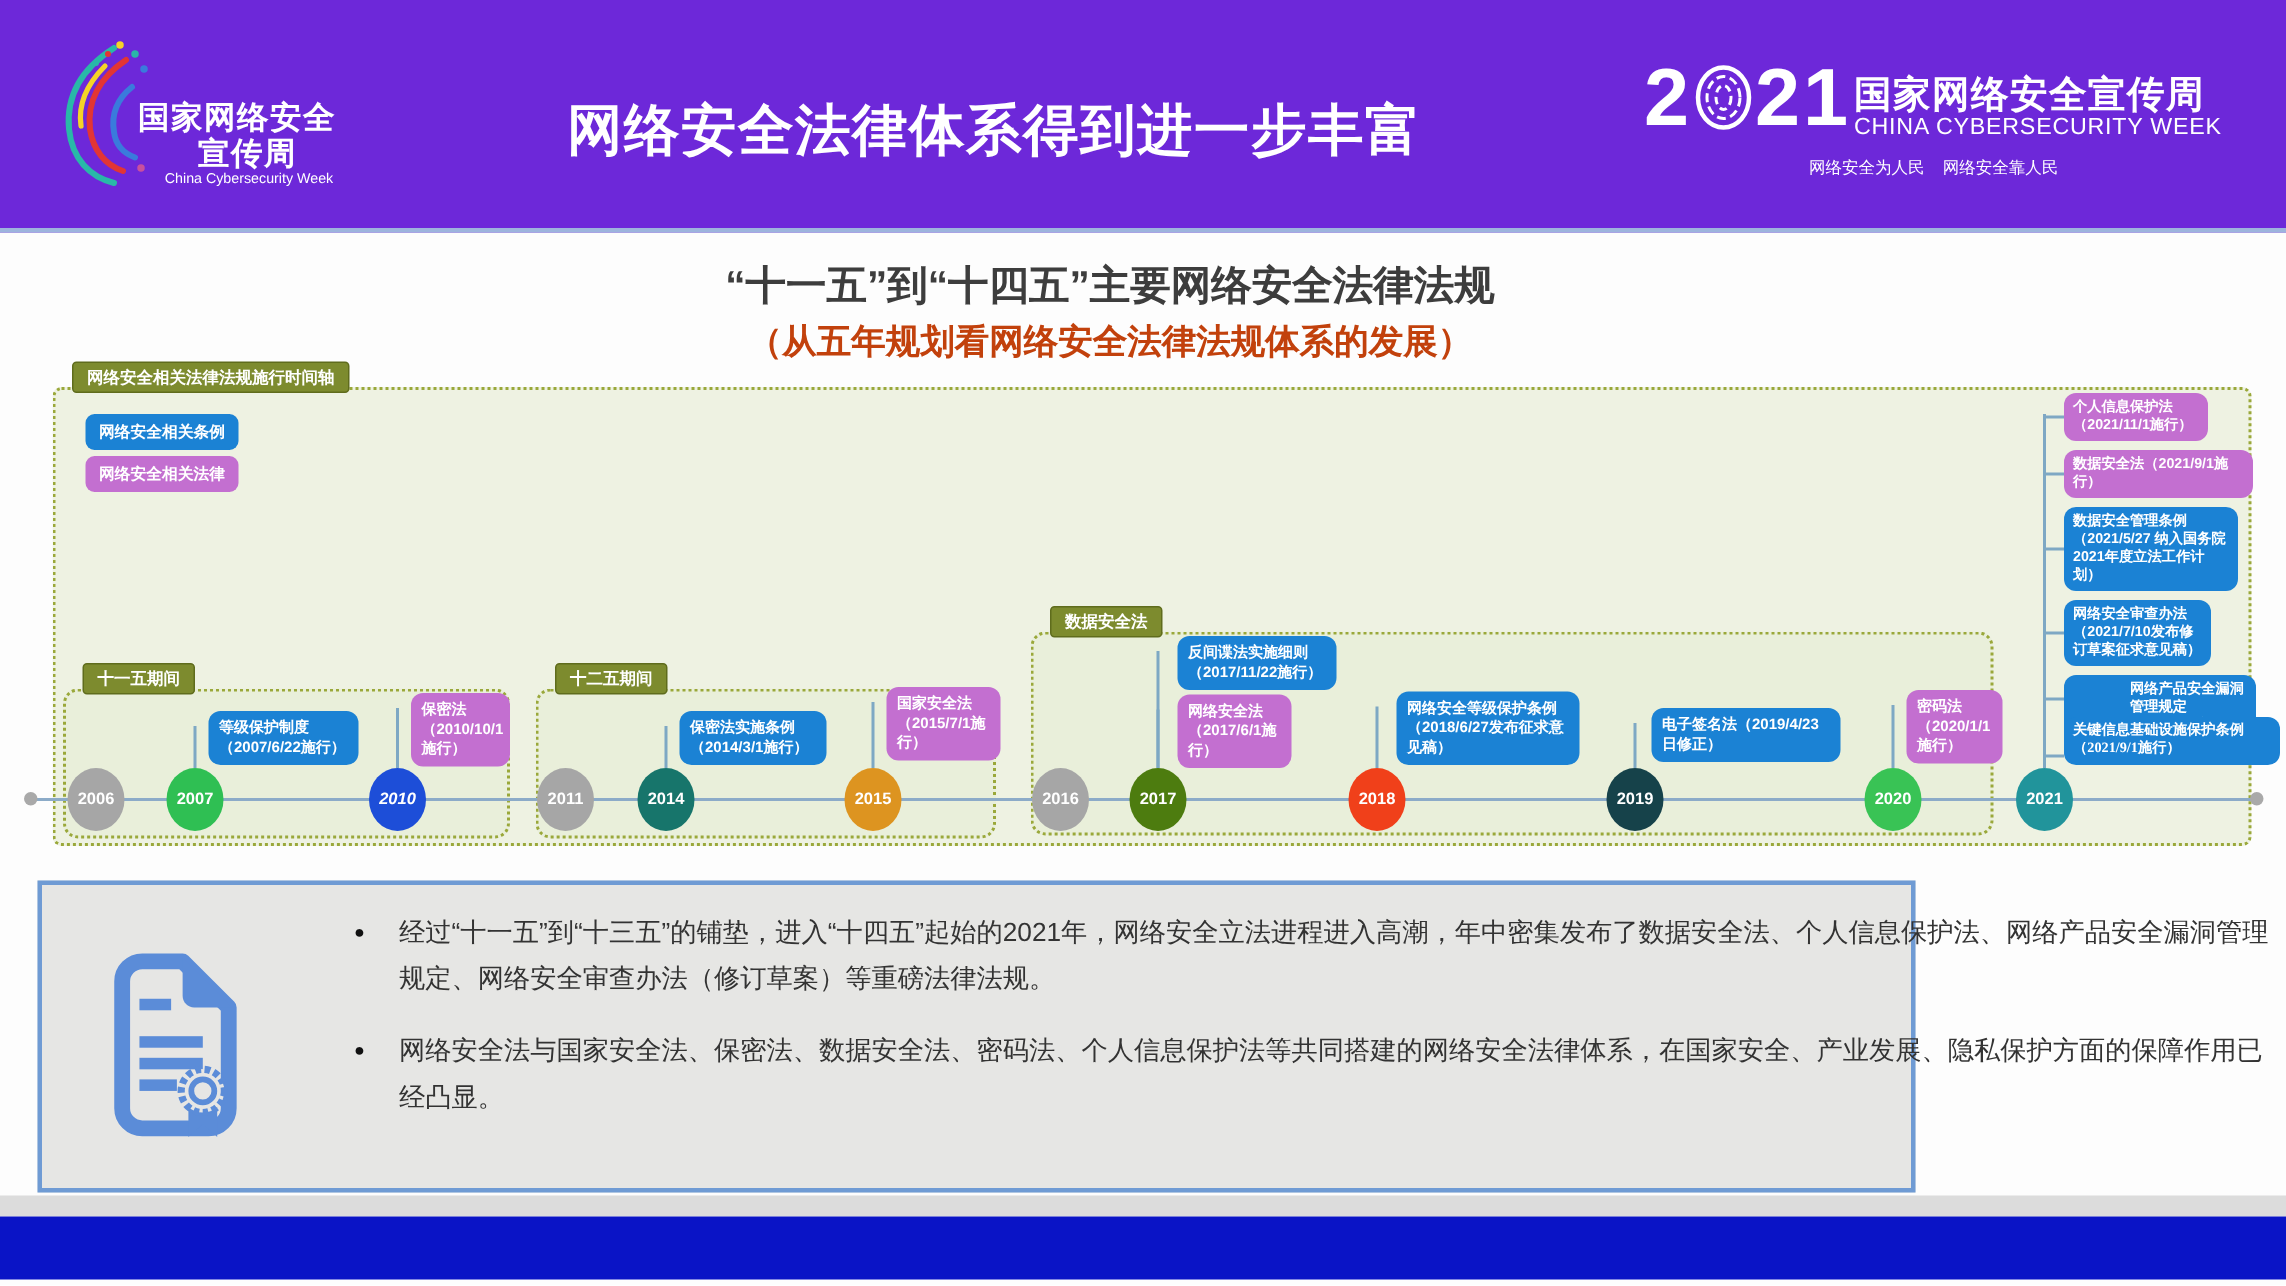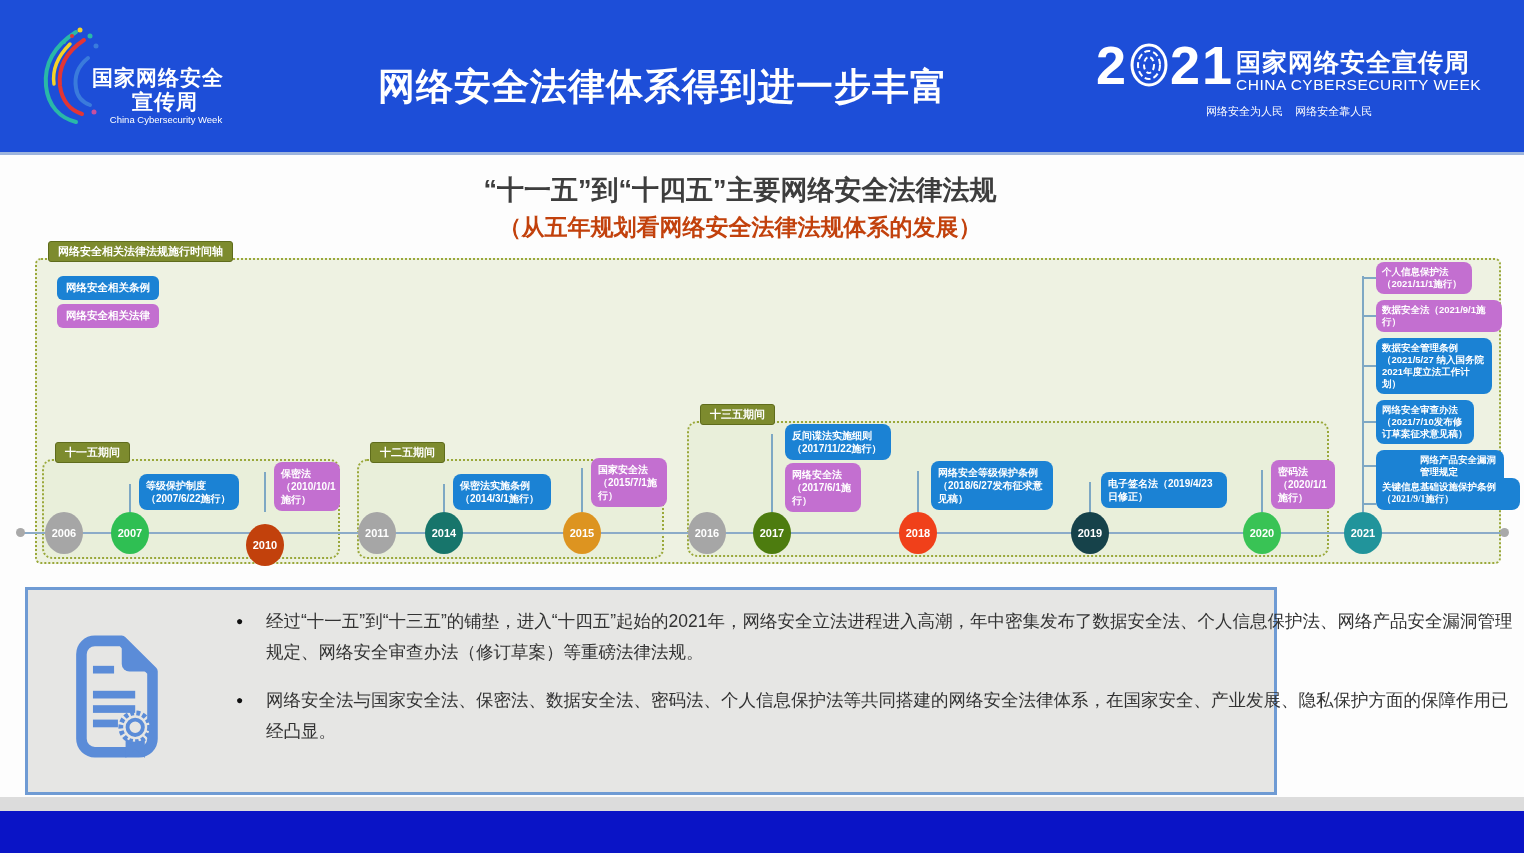--- a/index.html
+++ b/index.html
@@ -1,20 +1,20 @@
 <!DOCTYPE html>
 <html><head>
 <meta charset="utf-8">
 <style>
   html,body{margin:0;padding:0;background:#ffffff;}
   body{font-family:"Liberation Sans","DejaVu Sans",sans-serif;}
   #page{position:relative;width:1524px;height:857px;background:#fdfdfd;overflow:hidden;}
 
   
-  #header{position:absolute;left:0;top:0;width:1524px;height:152px;background:#1d4ed8;border-bottom:3px solid #9db4dd;}
+  #header{position:absolute;left:0;top:0;width:1524px;height:152px;background:#6d28d9;border-bottom:3px solid #9db4dd;}
   #logo-left{position:absolute;left:36px;top:22px;width:220px;height:115px;}
   #logo-left svg{position:absolute;left:0;top:2px;}
   #logo-left .cn1{position:absolute;left:56px;top:42px;width:170px;color:#fff;font-weight:bold;font-size:21px;letter-spacing:1px;}
   #logo-left .cn2{position:absolute;left:96px;top:66px;color:#fff;font-weight:bold;font-size:21px;letter-spacing:1px;}
   #logo-left .en{position:absolute;left:40px;top:92px;width:180px;color:#fff;font-size:9.5px;text-align:center;}
   #main-title{position:absolute;left:378px;top:62px;width:600px;color:#ffffff;font-size:37px;font-weight:bold;letter-spacing:1px;}
   #logo-right{position:absolute;left:1096px;top:40px;width:400px;height:90px;color:#fff;}
   #logo-right .y2021{position:absolute;left:0;top:0;font-size:54px;font-weight:bold;letter-spacing:2px;line-height:50px;display:flex;align-items:center;}
   #logo-right .y2021 svg{margin:0 1px;}
   #logo-right .rcn{position:absolute;left:140px;top:6px;font-size:25px;font-weight:bold;letter-spacing:1px;white-space:nowrap;}
@@ -104,21 +104,21 @@
     <div id="outer-box"></div>
     <div id="tl-tag" class="tag">网络安全相关法律法规施行时间轴</div>
     <div id="chip-regulation" class="chip">网络安全相关条例</div>
     <div id="chip-law" class="chip">网络安全相关法律</div>
 
   <div class="pbox" style="left: 42px; top: 459px; width: 294px; height: 96px;"></div>
       <div class="tag" style="left: 55px; top: 442px;">十一五期间</div>
       <div class="pbox" style="left: 357px; top: 459px; width: 303px; height: 96px;"></div>
       <div class="tag" style="left: 370px; top: 442px;">十二五期间</div>
       <div class="pbox" style="left: 687px; top: 421px; width: 638px; height: 132px;"></div>
-      <div class="tag" style="left: 700px; top: 404px;">十三五期间</div>
+      <div class="tag" style="left: 700px; top: 404px;">数据安全法</div>
       <div class="axis" style="left: 18px; top: 532px; width: 1489px; height: 2px;"></div>
       <div class="enddot" style="left: 16px; top: 528px;"></div>
       <div class="enddot" style="left: 1500px; top: 528px;"></div>
       <div class="conn" style="left: 129px; top: 484px; height: 28px;"></div>
       <div class="bubble regulation" style="left: 139px; top: 474px; width: 100px;">等级保护制度（2007/6/22施行）</div>
       <div class="conn" style="left: 264px; top: 472px; height: 40px;"></div>
       <div class="bubble law" style="left: 274px; top: 462px; width: 66px;">保密法（2010/10/1施行）</div>
       <div class="conn" style="left: 443px; top: 484px; height: 28px;"></div>
       <div class="bubble regulation" style="left: 453px; top: 474px; width: 98px;">保密法实施条例（2014/3/1施行）</div>
       <div class="conn" style="left: 581px; top: 468px; height: 44px;"></div>
@@ -128,21 +128,21 @@
       <div class="conn" style="left: 771px; top: 473px; height: 39px;"></div>
       <div class="bubble law" style="left: 785px; top: 463px; width: 76px;">网络安全法（2017/6/1施行）</div>
       <div class="conn" style="left: 917px; top: 471px; height: 41px;"></div>
       <div class="bubble regulation" style="left: 931px; top: 461px; width: 122px;">网络安全等级保护条例（2018/6/27发布征求意见稿）</div>
       <div class="conn" style="left: 1089px; top: 482px; height: 30px;"></div>
       <div class="bubble regulation" style="left: 1101px; top: 472px; width: 126px;">电子签名法（2019/4/23日修正）</div>
       <div class="conn" style="left: 1261px; top: 470px; height: 42px;"></div>
       <div class="bubble law" style="left: 1271px; top: 460px; width: 64px;">密码法（2020/1/1施行）</div>
       <div class="node" style="background: rgb(166, 166, 166); left: 45px; top: 512px;">2006</div>
       <div class="node" style="background: rgb(47, 191, 83); left: 111px; top: 512px;">2007</div>
-      <div class="node" style="background: #c2410c; left: 246px; top: 524px;">2010</div>
+      <div class="node" style="background: #1d4ed8; left: 246px; top: 512px; font-style: italic;">2010</div>
       <div class="node" style="background: rgb(166, 166, 166); left: 358px; top: 512px;">2011</div>
       <div class="node" style="background: rgb(23, 117, 107); left: 425px; top: 512px;">2014</div>
       <div class="node" style="background: rgb(221, 148, 32); left: 563px; top: 512px;">2015</div>
       <div class="node" style="background: rgb(166, 166, 166); left: 688px; top: 512px;">2016</div>
       <div class="node" style="background: #4d7c0f; left: 753px; top: 512px; text-align: center;">2017</div>
       <div class="node" style="background: rgb(240, 64, 26); left: 899px; top: 512px;">2018</div>
       <div class="node" style="background: rgb(22, 66, 74); left: 1071px; top: 512px;">2019</div>
       <div class="node" style="background: rgb(57, 195, 85); left: 1243px; top: 512px;">2020</div>
       <div class="node" style="background: rgb(33, 148, 155); left: 1344px; top: 512px;">2021</div>
       <div class="conn" style="left: 1362px; top: 276px; height: 236px;"></div>

